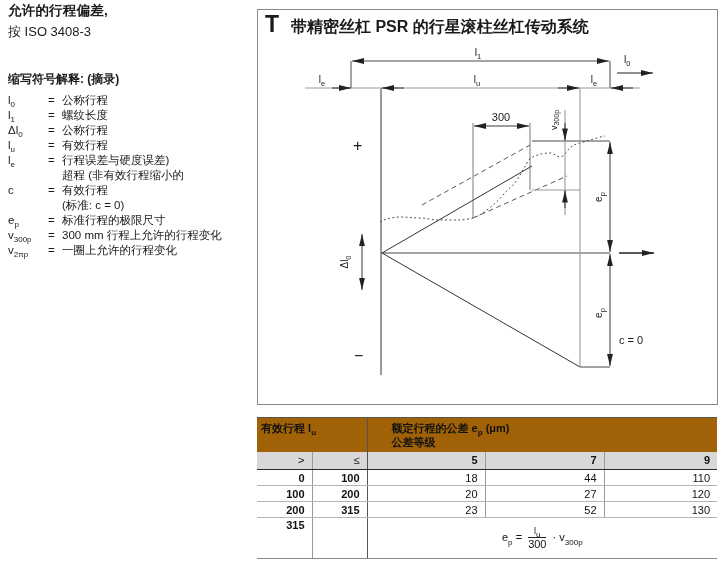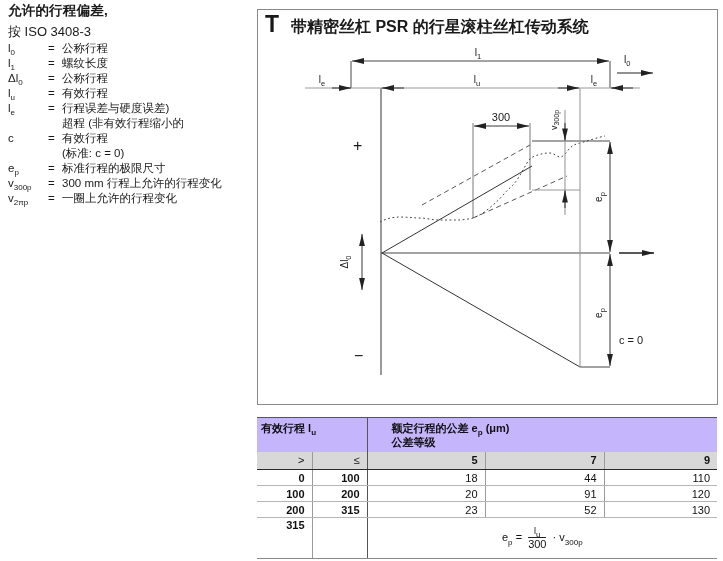--- a/index.html
+++ b/index.html
@@ -21,21 +21,21 @@
        border:1px solid #8a8a8a;box-sizing:border-box;background:#fff;}
   .fig-tag{position:absolute;left:7px;top:2px;font-size:23px;font-weight:bold;line-height:24px;}
   .fig-caption{position:absolute;left:33px;top:7px;font-size:16px;font-weight:bold;}
   .fig svg{position:absolute;left:0;top:0;}
   .fig svg text{font-family:"Liberation Sans","DejaVu Sans",sans-serif;fill:#1a1a1a;}
   
   .tbl{position:absolute;left:257px;top:417px;width:460px;}
   table{border-collapse:collapse;table-layout:fixed;width:460px;font-size:11px;color:#111;
         border-top:1.5px solid #555;}
   td{padding:0;}
-  tr.h1 td{background:#c4b5fd;vertical-align:top;font-weight:bold;line-height:14px;padding-top:3px;height:31px;}
+  tr.h1 td{background:#a16207;vertical-align:top;font-weight:bold;line-height:14px;padding-top:3px;height:31px;}
   td.hleft{padding-left:4px;}
   td.hright{padding-left:24px;}
   .vdark{border-left:1.2px solid #555;}
   .vlite{border-left:1px solid #9a9a9a;}
   tr.h2 td{background:#d8d8d8;text-align:right;padding:1px 7px 2px 0;height:14px;border-bottom:1.3px solid #2a2a2a;}
   tr.h2 td.bold{font-weight:bold;}
   tr.data td{text-align:right;padding:1px 7px 1px 0;height:13px;border-bottom:1px solid #b5b5b5;}
   tr.data td.bcell{font-weight:bold;}
   tr.frow td{height:39px;border-bottom:1.2px solid #8a8a8a;vertical-align:middle;}
   tr.frow td.bcell{font-weight:bold;text-align:right;padding:1px 7px 0 0;vertical-align:top;}
@@ -43,20 +43,21 @@
   .frac{display:inline-block;vertical-align:middle;text-align:center;margin:0 3px;}
   .frac .num{display:block;font-size:9px;line-height:9px;border-bottom:1px solid #222;padding:0 3px 1px;}
   .frac .den{display:block;font-size:11px;line-height:11px;padding-top:1px;}
 </style>
 </head>
 <body>
 
 <div class="left-col">
   <div class="doc-title">允许的行程偏差,</div>
   <div class="doc-subtitle">按 ISO 3408-3</div>
+  <div class="legend-heading">缩写符号解释: (摘录)</div>
 
   <div class="legend-row">
     <span class="sym"><span>l</span><sub>0</sub></span>
     <span>=</span>
     <span>公称行程</span>
   </div>
   <div class="legend-row">
     <span class="sym"><span>l</span><sub>1</sub></span>
     <span>=</span>
     <span>螺纹长度</span>
@@ -235,21 +236,21 @@
       <td class="bcell">0</td>
       <td class="bcell vlite">100</td>
       <td class="vdark">18</td>
       <td class="vlite">44</td>
       <td class="vlite">110</td>
     </tr>
     <tr class="data">
       <td class="bcell">100</td>
       <td class="bcell vlite">200</td>
       <td class="vdark">20</td>
-      <td class="vlite">91</td>
+      <td class="vlite">27</td>
       <td class="vlite">120</td>
     </tr>
     <tr class="data">
       <td class="bcell">200</td>
       <td class="bcell vlite">315</td>
       <td class="vdark">23</td>
       <td class="vlite">52</td>
       <td class="vlite">130</td>
     </tr>
     <tr class="frow">

